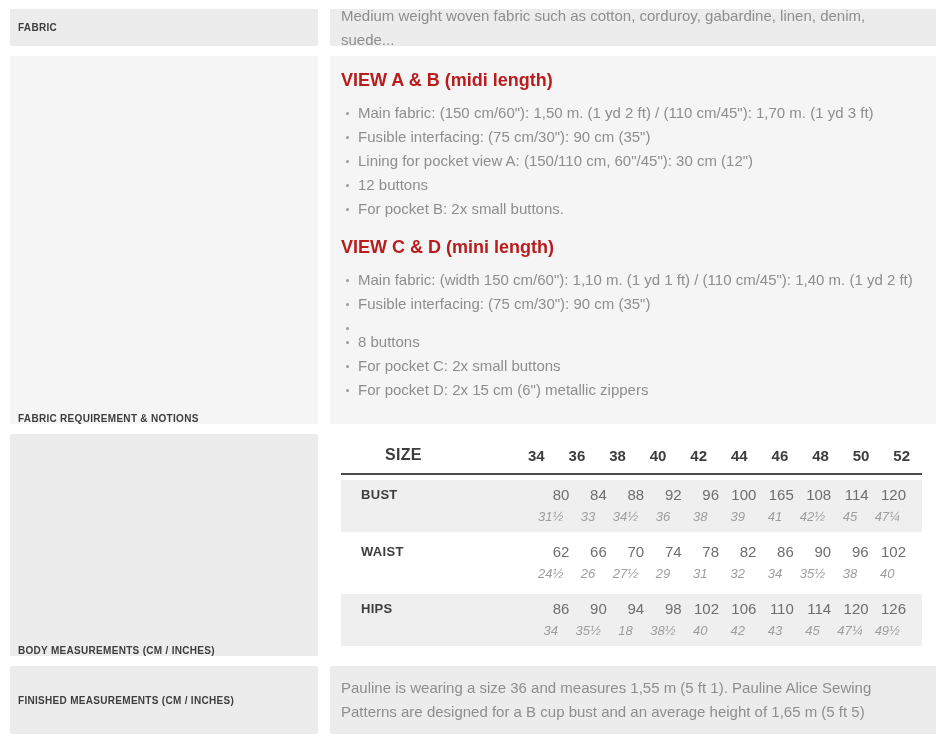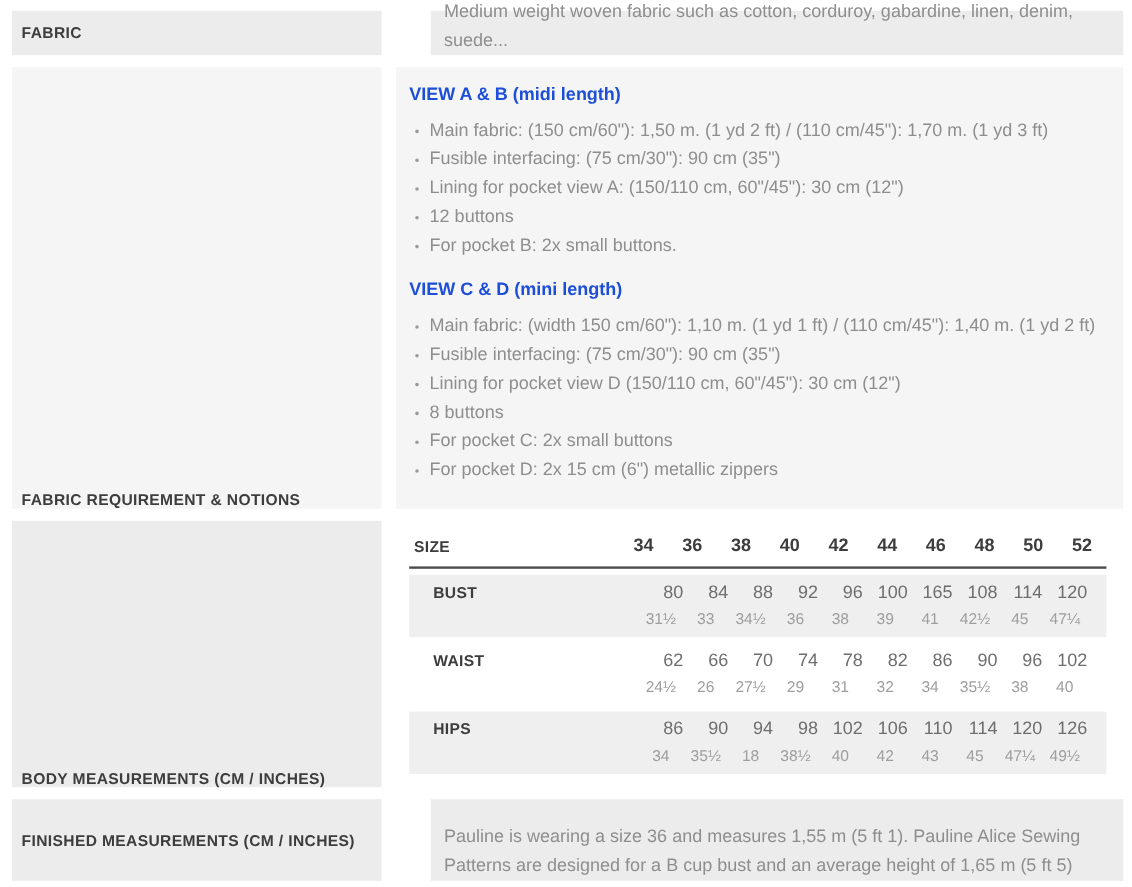--- a/index.html
+++ b/index.html
@@ -13,64 +13,64 @@
     display:grid;
     grid-template-columns:308px 606px;
     grid-template-rows:37px 368px 222px 68px;
     column-gap:12px;row-gap:10px;
   }
   .cell{box-sizing:border-box;}
   .shade-a{background:#ececec;}
   .shade-b{background:#f5f5f6;}
   .th{
     display:flex;
-    font-size:13px;font-weight:bold;color:#3d3d3d;
+    font-size:10px;font-weight:bold;color:#3d3d3d;
     letter-spacing:.3px;
     padding:0 10px 0 8px;
   }
   .th.v-center{align-items:center;}
   .th.v-top{align-items:flex-end;padding-top:14px;}
   .td{font-size:15px;color:#8e8e8e;}
-  .td.v-center{display:flex;align-items:flex-end;padding:0 14px 0 11px;margin-left:29px;}
+  .td.v-center{display:flex;align-items:center;padding:0 14px 0 11px;}
   .td.v-center p{margin:0;line-height:24px;}
   .td-req{padding:14px 14px 0 11px;}
   .view-heading{
     margin:0 0 10px 0;
-    font-size:15px;font-weight:bold;color:#1d4ed8;
+    font-size:18px;font-weight:bold;color:#b91c1c;
   }
   .view-heading.second{margin-top:16px;}
   .bullets{margin:0 0 6px 0;}
   .bullet-item{display:flex;line-height:24px;font-size:15px;color:#8e8e8e;}
   .dot{
     flex:0 0 auto;width:3px;height:3px;border-radius:50%;
     background:#9b9b9b;margin:11px 9px 0 5px;
   }
   
   .td-table{background:#ffffff;padding:12px 14px 0 11px;}
   .t-head{
     display:grid;grid-template-columns:175px repeat(10,1fr);
     border-bottom:2px solid #4c4c4c;
     padding-bottom:9px;align-items:end;
   }
   .size-head-label{
-    font-size:13px;font-weight:bold;color:#3d3d3d;padding-left:4px;letter-spacing:.3px;
+    font-size:16px;font-weight:bold;color:#3d3d3d;padding-left:4px;letter-spacing:.3px;margin-left:40px;
   }
   .size-col{font-size:15px;font-weight:bold;color:#3d3d3d;text-align:center;}
   .meas-band{
     display:grid;grid-template-columns:175px repeat(10,1fr);
     margin-top:5px;padding:4px 16px;
   }
   .meas-band.shaded{background:#efeff0;}
   .meas-label{
     grid-row:1 / 3;grid-column:1;align-self:start;
     font-size:13px;font-weight:bold;color:#3d3d3d;
     line-height:22px;padding-left:4px;letter-spacing:.3px;
   }
   .cm-cell{grid-row:1;text-align:right;font-size:15px;color:#6e6e6e;line-height:22px;}
-  .in-cell{grid-row:2;text-align:center;font-size:13px;color:#9e9e9e;line-height:22px;}
+  .in-cell{grid-row:2;text-align:center;font-size:13px;font-style:italic;color:#9e9e9e;line-height:22px;}
 </style>
 </head>
 <body>
 
 <div class="page">
   <div class="grid">
 
     <div class="cell th shade-a v-center">
       <span>FABRIC</span>
     </div>
@@ -110,21 +110,20 @@
           <div class="bullet-item">
             <span class="dot"></span>
             <span class="bullet-text">Main fabric: (width 150 cm/60"): 1,10 m. (1 yd 1 ft) /  (110 cm/45"): 1,40 m. (1 yd 2 ft)</span>
           </div>
           <div class="bullet-item">
             <span class="dot"></span>
             <span class="bullet-text">Fusible interfacing: (75 cm/30"): 90 cm (35")</span>
           </div>
           <div class="bullet-item">
             <span class="dot"></span>
-            <span class="bullet-text">Lining for pocket view D (150/110 cm, 60"/45"): 30 cm (12")</span>
           </div>
           <div class="bullet-item">
             <span class="dot"></span>
             <span class="bullet-text">8 buttons</span>
           </div>
           <div class="bullet-item">
             <span class="dot"></span>
             <span class="bullet-text">For pocket C: 2x small buttons</span>
           </div>
           <div class="bullet-item">

